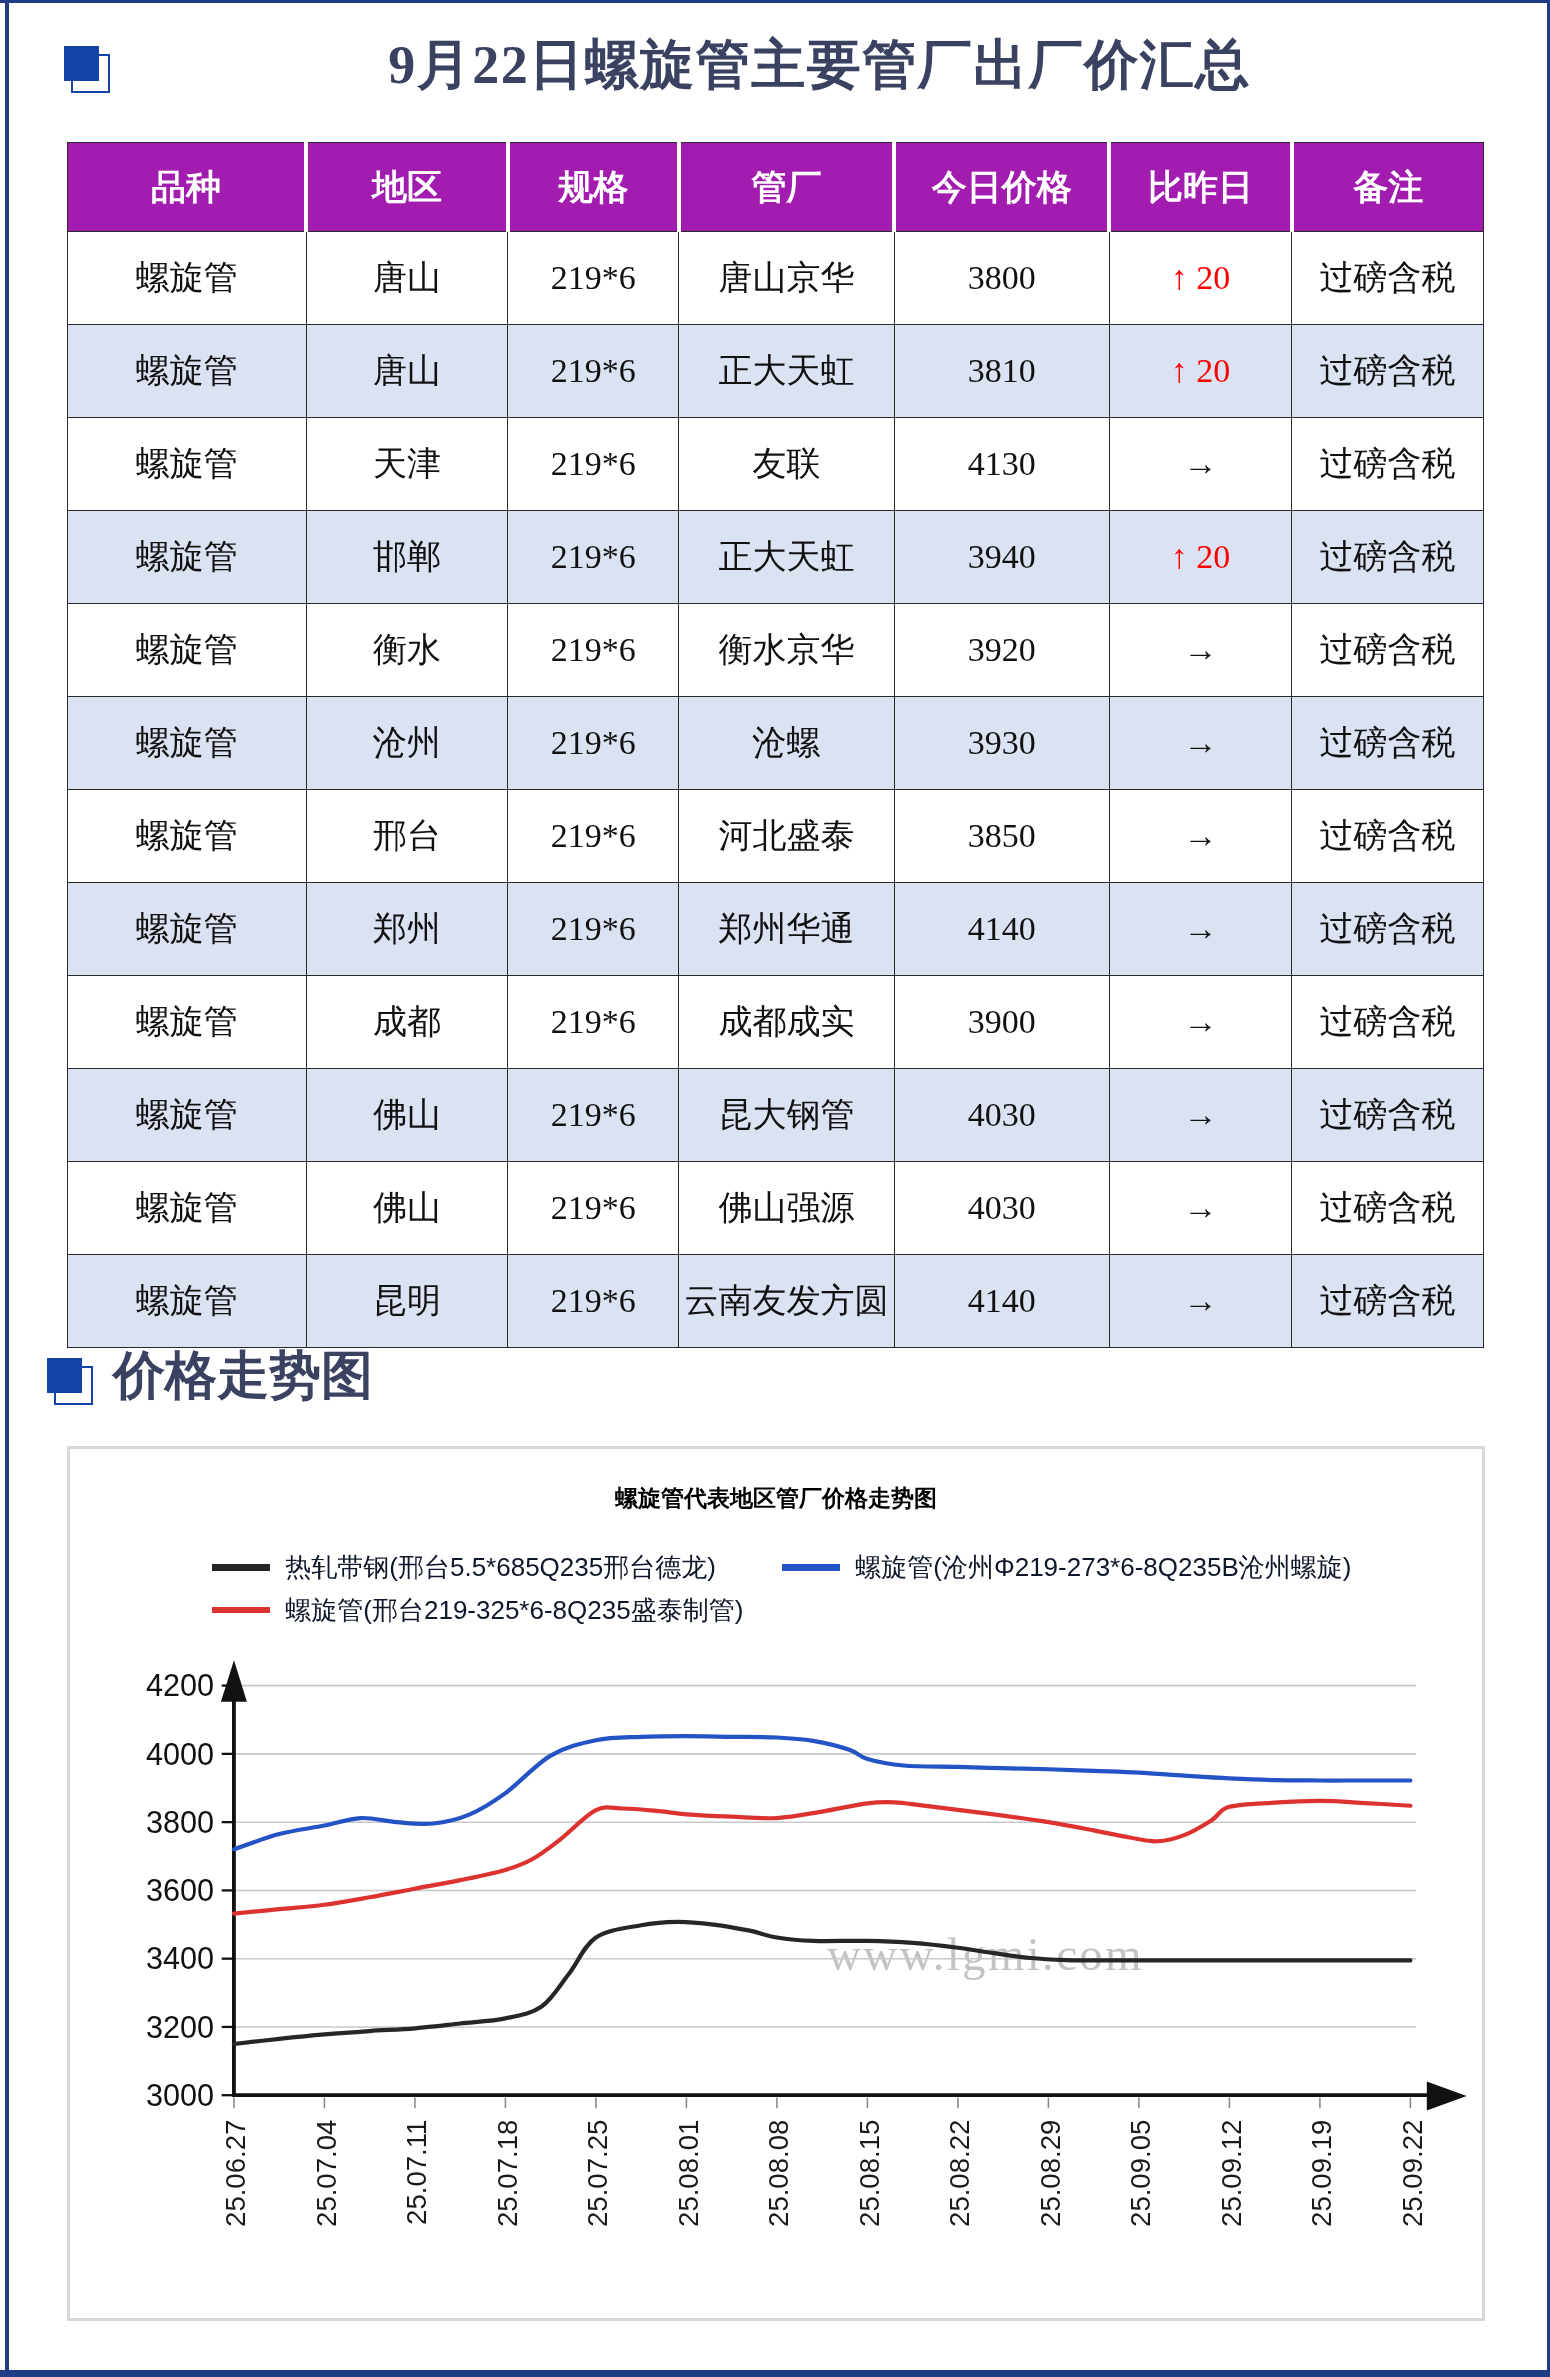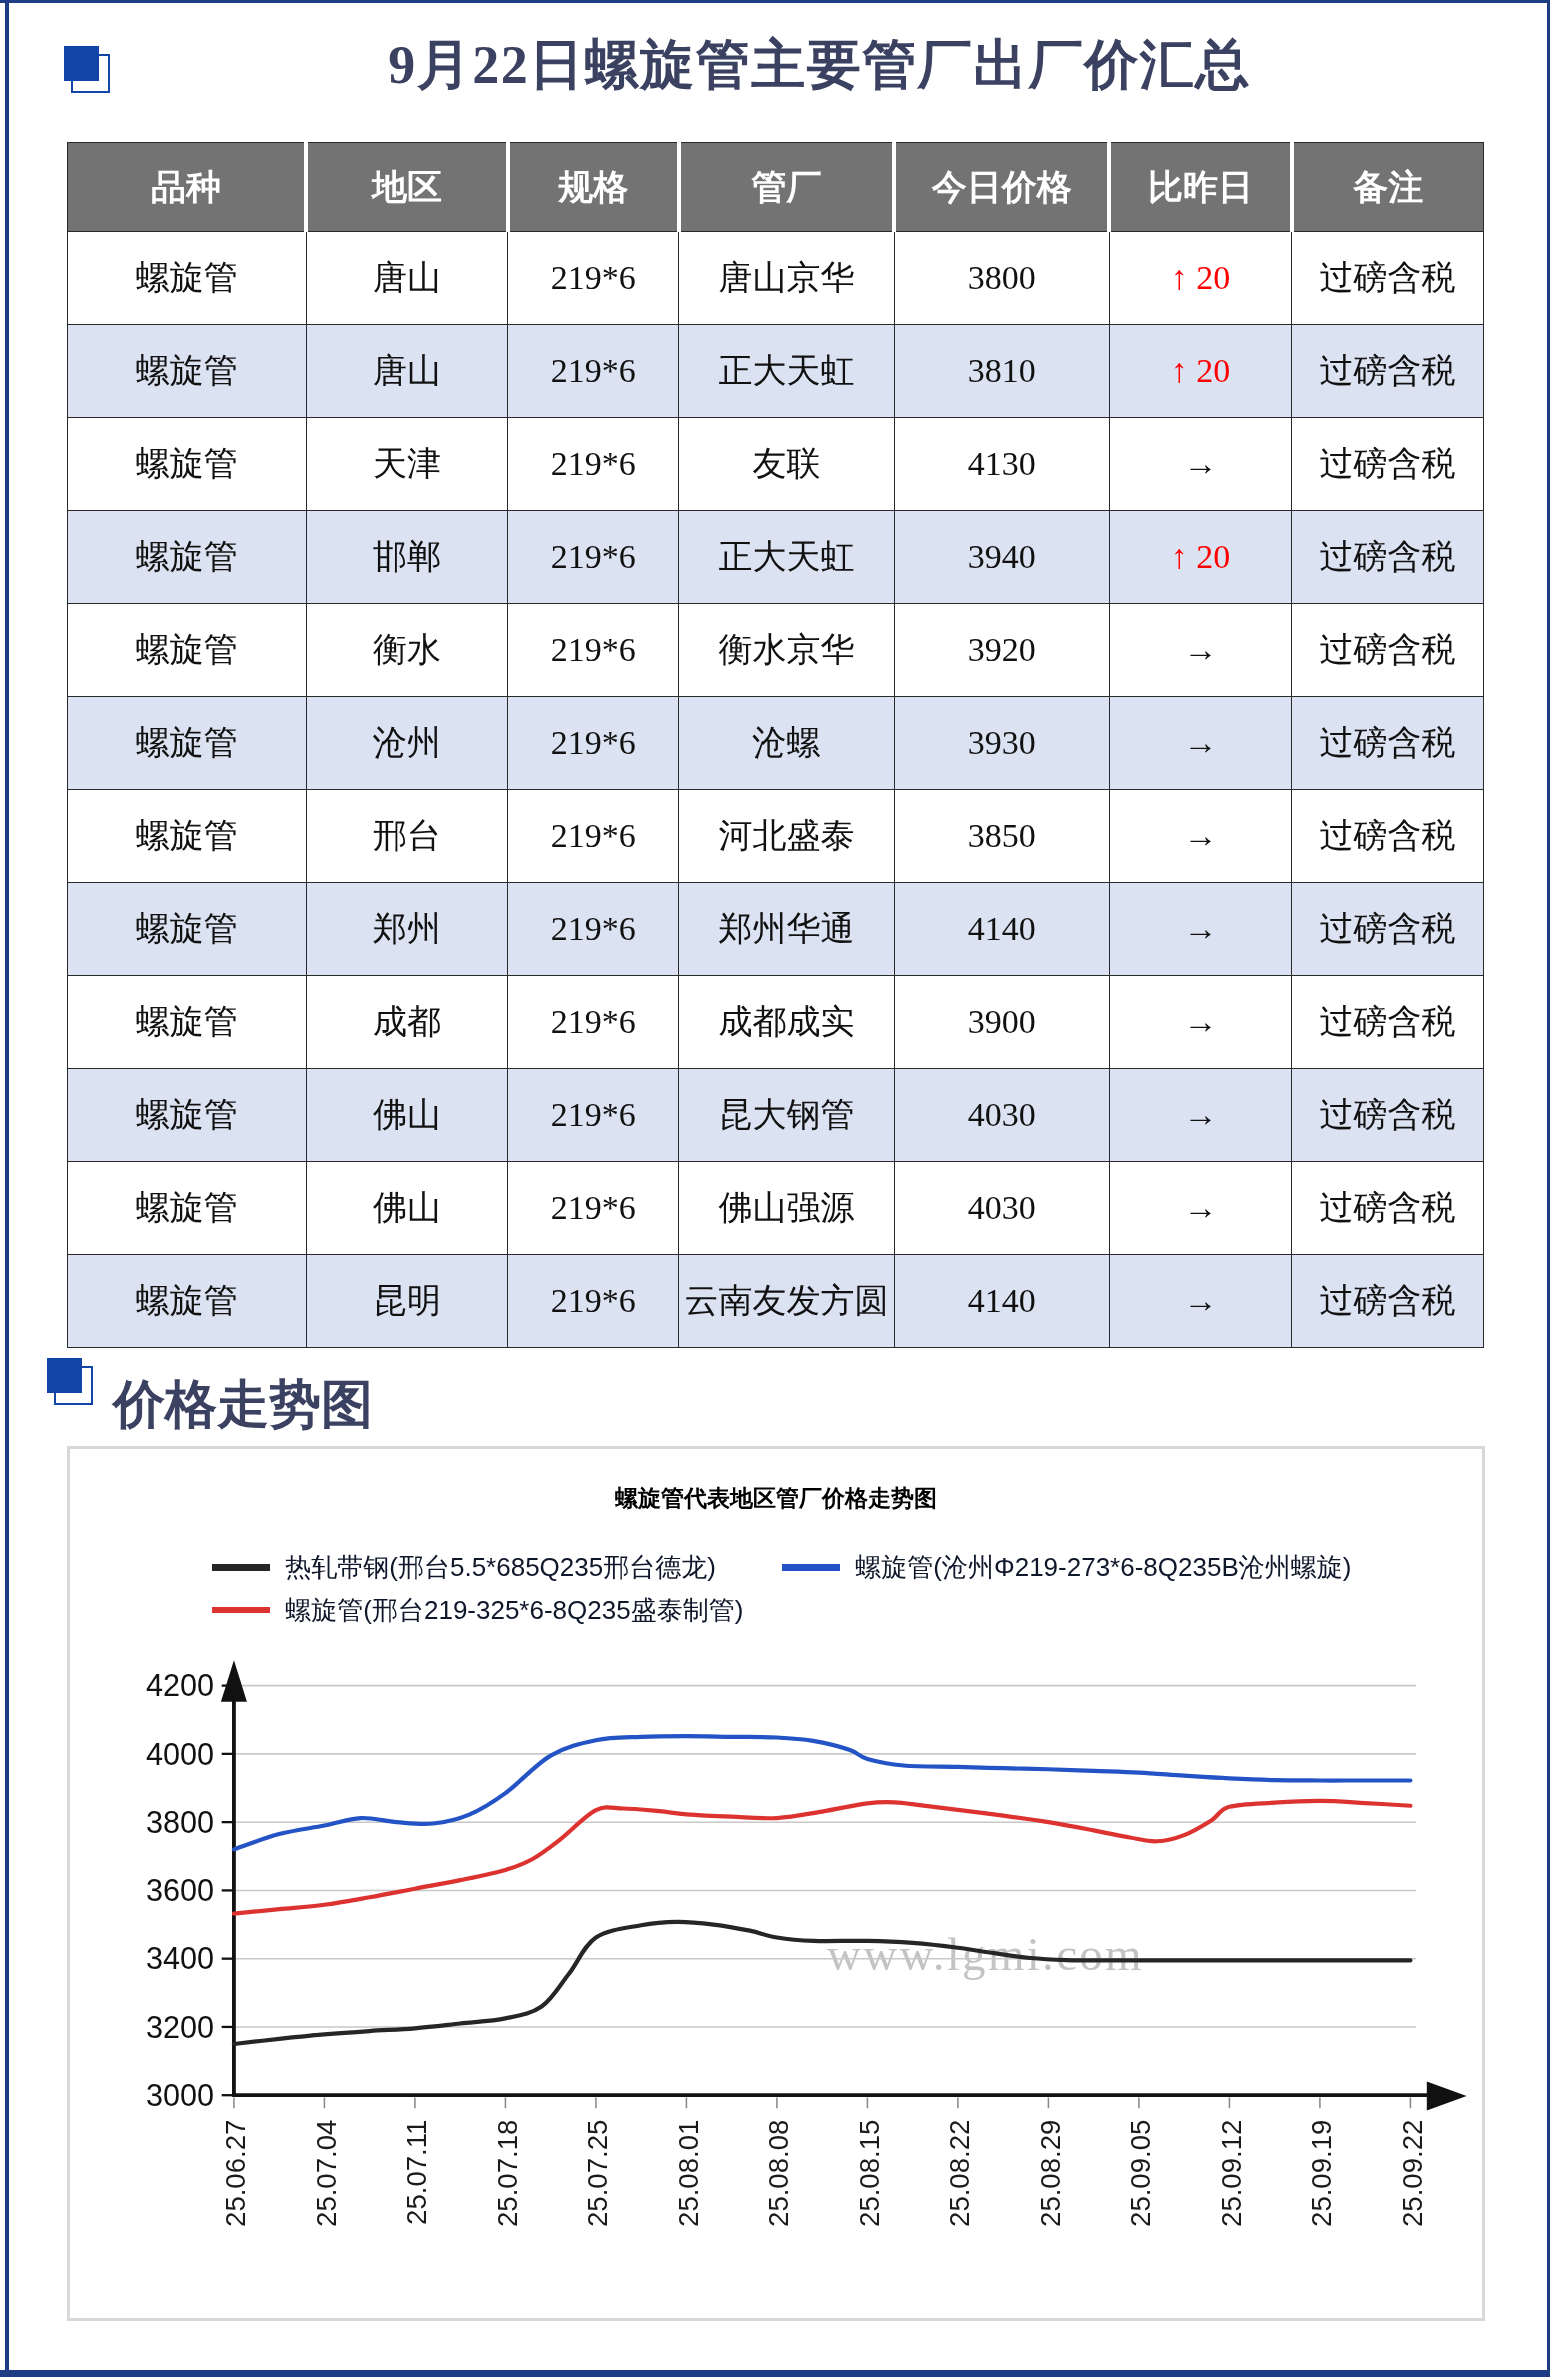--- a/index.html
+++ b/index.html
@@ -12,25 +12,25 @@
   .frame-left{left:5.4px;top:0;width:3.8px;height:2377px;}
   .frame-right{right:0.8px;top:0;width:3.1px;height:2377px;}
 
   
   .sq-icon{position:absolute;width:35px;height:35px;}
   .sq-icon .solid{position:absolute;left:0;top:0;width:35px;height:35px;background:#1345a8;z-index:2;}
   .sq-icon .outline{position:absolute;left:6.9px;top:7.7px;width:35px;height:35px;border:2.3px solid #1345a8;z-index:1;background:transparent;}
 
   .page-title{position:absolute;left:0;top:29px;width:1551px;text-align:center;
       font-size:54px;font-weight:bold;color:#3b4161;letter-spacing:1.5px;padding-left:44px;}
-  .section-title{position:absolute;left:113px;top:1370px;font-size:52px;font-weight:bold;color:#3b4161;}
+  .section-title{position:absolute;left:113px;top:1341px;font-size:52px;font-weight:bold;color:#3b4161;}
 
   
   table.price{position:absolute;left:67px;top:142px;width:1417px;border-collapse:collapse;table-layout:fixed;}
-  table.price th{background:#737373;color:#fff;font-size:35px;font-weight:bold;height:86px;
+  table.price th{background:#a21caf;color:#fff;font-size:35px;font-weight:bold;height:86px;
       border-right:4.6px solid #fff;border-bottom:1.5px solid #2a2a2a;}
   table.price th:last-child{border-right:none;}
   table.price td{height:90px;text-align:center;font-size:34px;color:#111;
       border:1.5px solid #2a2a2a;background:#fff;}
   table.price{border:1.5px solid #2a2a2a;}
   table.price tr.alt td{background:#dbe2f1;}
   .chg-up{color:#fe0000;}
   .chg-flat{color:#111;}
 
   

